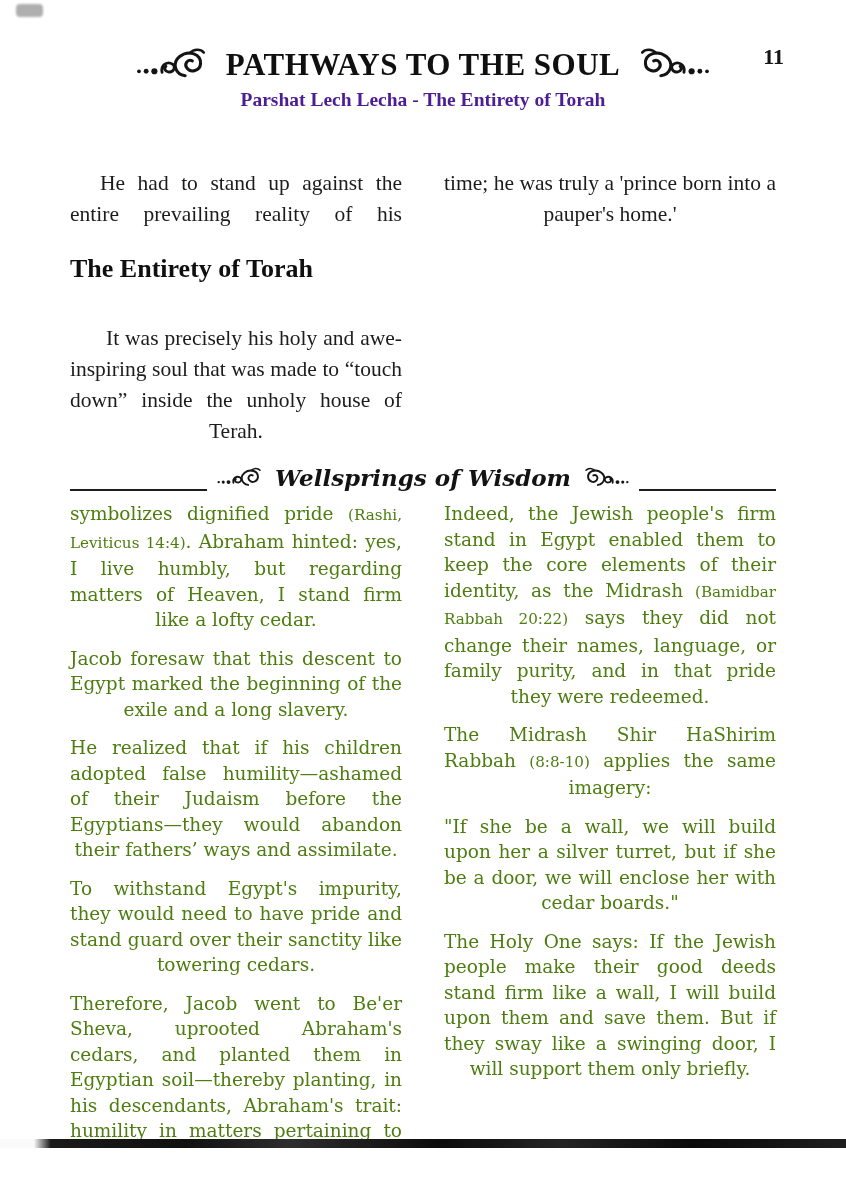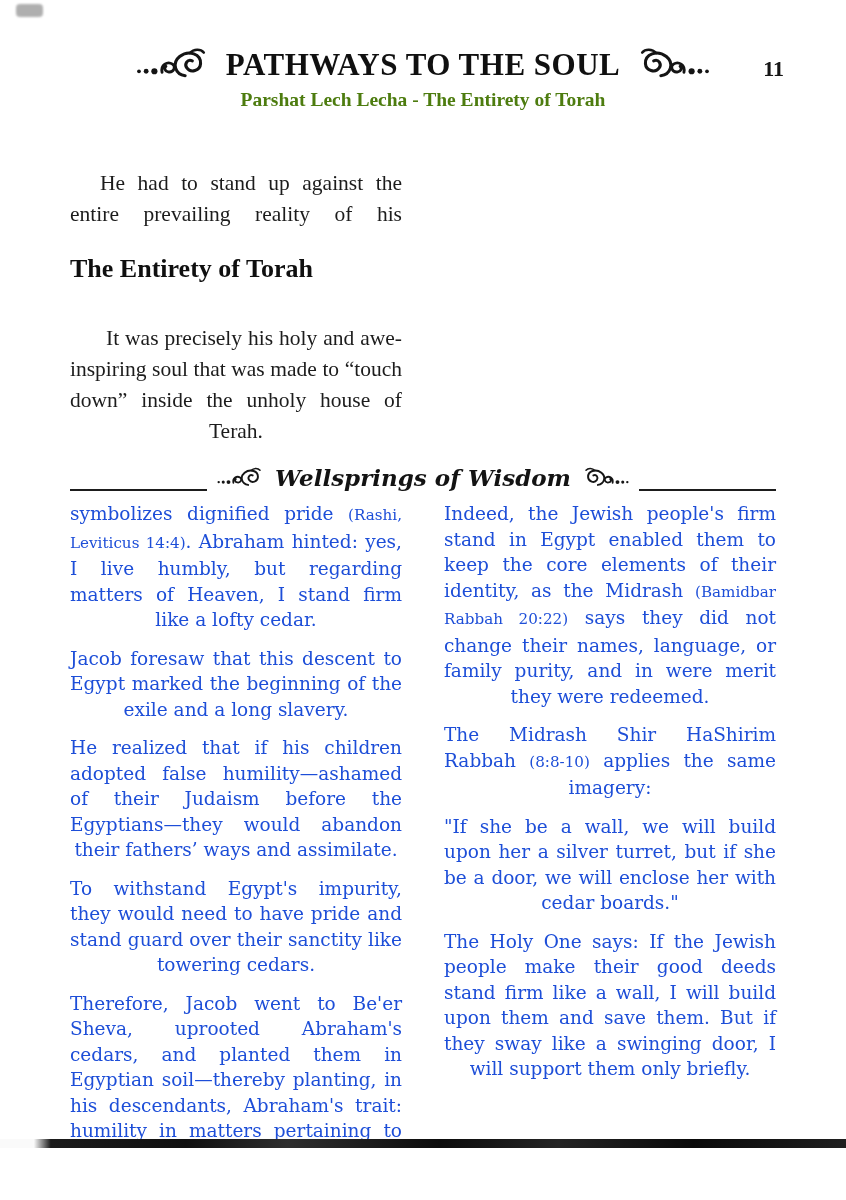--- a/index.html
+++ b/index.html
@@ -20,25 +20,25 @@
   .title-row {
     display: flex; align-items: center; justify-content: center; gap: 10px;
     color: #111;
   }
   .page-title {
     font-size: 31px; font-weight: bold; letter-spacing: 0.5px;
     font-family: "Liberation Serif", serif; color: #101010;
     white-space: nowrap;
   }
   .page-number {
-    position: absolute; right: 62px; top: 56px;
+    position: absolute; right: 62px; top: 44px;
     font-size: 22px; font-weight: bold; color: #151515;
   }
   .subtitle {
-    margin-top: 5px; font-size: 19.5px; font-weight: bold; color: #4d7c0f;
+    margin-top: 5px; font-size: 19.5px; font-weight: bold; color: #4c1d95;
   }
   .flourish { color: #141414; flex: none; }
 
   
   .twocol {
     display: grid; grid-template-columns: 332px 332px; column-gap: 42px;
   }
   .intro { margin-top: 28px; }
   .serif-par {
     font-size: 21.5px; line-height: 31px; color: #1c1c1c;
@@ -67,21 +67,21 @@
     font-weight: bold; font-style: italic;
     font-size: 23px; color: #131313; white-space: nowrap;
     padding: 0 4px;
   }
   .divider .flourish { color: #161616; }
 
   
   .wellsprings { margin-top: 8px; }
   .ws-par {
     font-family: "DejaVu Serif", serif;
-    font-size: 18.5px; line-height: 25.5px; color: #1d4ed8;
+    font-size: 18.5px; line-height: 25.5px; color: #4d7c0f;
     text-align: justify; text-align-last: center;
     margin-bottom: 13px;
   }
   .ws-par:last-child { margin-bottom: 0; }
   .cite { font-size: 0.82em; }
 
   
   .scan-smudge {
     position: absolute; left: 16px; top: 4px; width: 27px; height: 13px;
     background: #6f6f6f; opacity: 0.55; border-radius: 4px; filter: blur(1.2px);
@@ -128,20 +128,21 @@
       </span>
     </div>
     <div class="page-number">11</div>
     <div class="subtitle">Parshat Lech Lecha - The Entirety of Torah</div>
   </div>
 
   <div class="content">
 
     <div class="twocol intro">
       <p class="serif-par intro-left">He had to stand up against the entire prevailing reality of his</p>
+      <p class="serif-par intro-right">time; he was truly a 'prince born into a pauper's home.'</p>
     </div>
 
     <h2 class="section-heading">The Entirety of Torah</h2>
 
     <div class="twocol">
       <p class="serif-par mid-right"><span>It was precisely his holy and awe-inspiring soul that was made to “touch down” inside the unholy house of Terah.</span></p>
     </div>
 
     <div class="divider">
       <div class="rule"></div>
@@ -161,21 +162,21 @@
 
     <div class="twocol wellsprings">
       <div>
         <p class="ws-par"><span>symbolizes dignified pride </span><span class="cite">(Rashi, Leviticus 14:4)</span><span>. Abraham hinted: yes, I live humbly, but regarding matters of Heaven, I stand firm like a lofty cedar.</span></p>
         <p class="ws-par"><span>Jacob foresaw that this descent to Egypt marked the beginning of the exile and a long slavery.</span></p>
         <p class="ws-par"><span>He realized that if his children adopted false humility—ashamed of their Judaism before the Egyptians—they would abandon their fathers’ ways and assimilate.</span></p>
         <p class="ws-par"><span>To withstand Egypt's impurity, they would need to have pride and stand guard over their sanctity like towering cedars.</span></p>
         <p class="ws-par"><span>Therefore, Jacob went to Be'er Sheva, uprooted Abraham's cedars, and planted them in Egyptian soil—thereby planting, in his descendants, Abraham's trait: humility in matters pertaining to self, yet unbending in matters of G-d. They were to hold their spiritual stature high, unashamed of their heritage.</span></p>
       </div>
       <div>
-        <p class="ws-par"><span>Indeed, the Jewish people's firm stand in Egypt enabled them to keep the core elements of their identity, as the Midrash </span><span class="cite">(Bamidbar Rabbah 20:22)</span><span> says they did not change their names, language, or family purity, and in were merit they were redeemed.</span></p>
+        <p class="ws-par"><span>Indeed, the Jewish people's firm stand in Egypt enabled them to keep the core elements of their identity, as the Midrash </span><span class="cite">(Bamidbar Rabbah 20:22)</span><span> says they did not change their names, language, or family purity, and in that pride they were redeemed.</span></p>
         <p class="ws-par"><span>The Midrash Shir HaShirim Rabbah </span><span class="cite">(8:8-10)</span><span> applies the same imagery:</span></p>
         <p class="ws-par"><span>"If she be a wall, we will build upon her a silver turret, but if she be a door, we will enclose her with cedar boards."</span></p>
         <p class="ws-par"><span>The Holy One says: If the Jewish people make their good deeds stand firm like a wall, I will build upon them and save them. But if they sway like a swinging door, I will support them only briefly.</span></p>
       </div>
     </div>
 
   </div>
 
   <div class="scan-bar"></div>
 </div>

